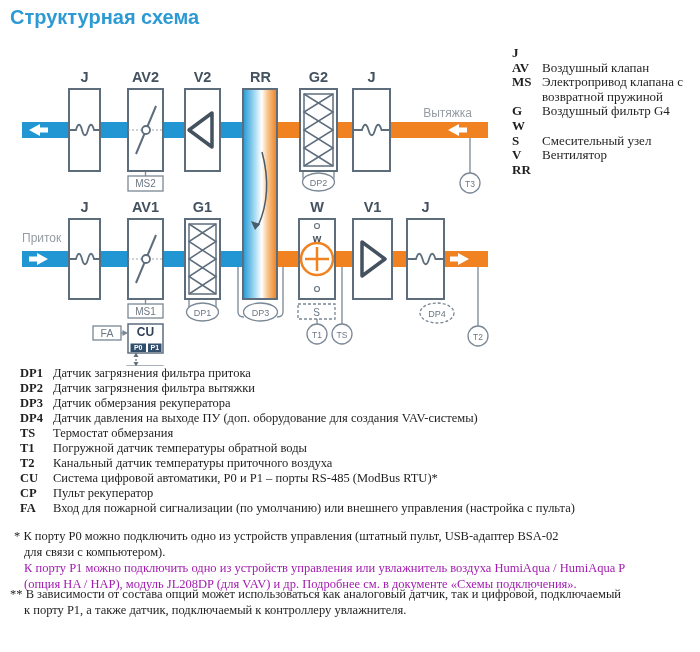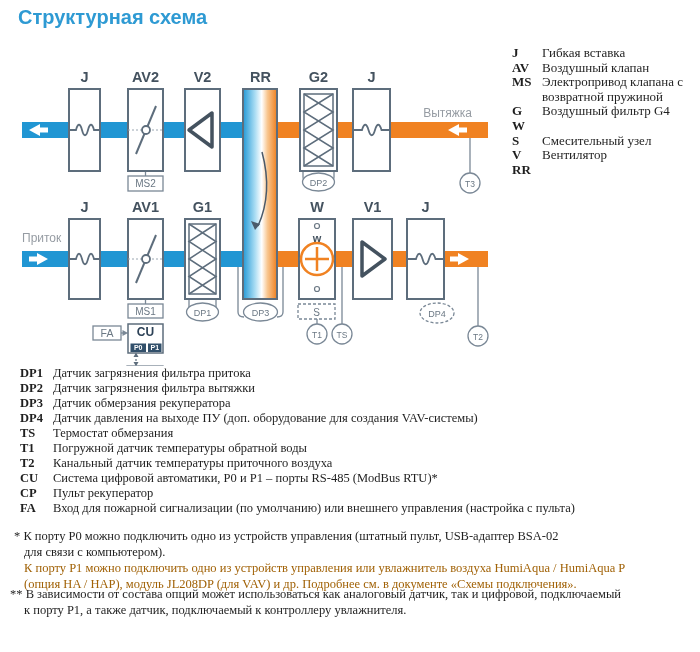--- a/index.html
+++ b/index.html
@@ -1,35 +1,35 @@
 <!DOCTYPE html>
 <html><head>
 <meta charset="utf-8">
 <style>
   html,body{margin:0;padding:0;background:#ffffff;}
   #page{position:relative;width:700px;height:652px;background:#ffffff;overflow:hidden;
         font-family:"Liberation Serif",serif;color:#1f1f1f;}
   #title{position:absolute;left:10px;top:6px;font-family:"Liberation Sans",sans-serif;
-         font-weight:bold;font-size:20px;color:#2e9ad3;margin-left:8px;}
+         font-weight:bold;font-size:20px;color:#2e9ad3;}
   #schematic{position:absolute;left:0;top:36px;}
   
   #legend{position:absolute;left:512px;top:46px;width:188px;font-size:13px;line-height:14.6px;}
   .legend-row{display:grid;grid-template-columns:30px 1fr;}
   .lkey{font-weight:bold;}
   
   #sensor-list{position:absolute;left:20px;top:366px;width:672px;font-size:12.5px;line-height:15px;}
   .sl-row{display:grid;grid-template-columns:33px 1fr;}
   .slkey{font-weight:bold;}
   
   .footnote{position:absolute;font-size:12.5px;line-height:16px;}
   #footnote1{left:14px;top:528px;width:680px;}
   #footnote2{left:10px;top:586px;width:684px;}
   .fn-indent{padding-left:10px;}
   .fn-indent2{padding-left:14px;}
-  .fn-blue{color:#a16207;}
+  .fn-blue{color:#a21caf;}
   .fn-marker{font-weight:normal;}
 </style>
 </head>
 <body>
 
 <div id="page">
 
   <div id="title">Структурная схема</div>
 
   <svg id="schematic" width="700" height="330" viewBox="0 10 700 330">
@@ -205,21 +205,20 @@
       <text x="202.5" y="186">G1</text>
       <text x="317" y="186">W</text>
       <text x="372.5" y="186">V1</text>
       <text x="425.5" y="186">J</text>
     </g>
   </svg>
 
   <div id="legend">
     <div class="legend-row">
         <span class="lkey">J</span>
-        <span class="ltext">Гибкая вставка</span>
       </div>
     <div class="legend-row">
         <span class="lkey">AV</span>
         <span class="ltext">Воздушный клапан</span>
       </div>
     <div class="legend-row">
         <span class="lkey">MS</span>
         <span class="ltext">Электропривод клапана с возвратной пружиной</span>
       </div>
     <div class="legend-row">

